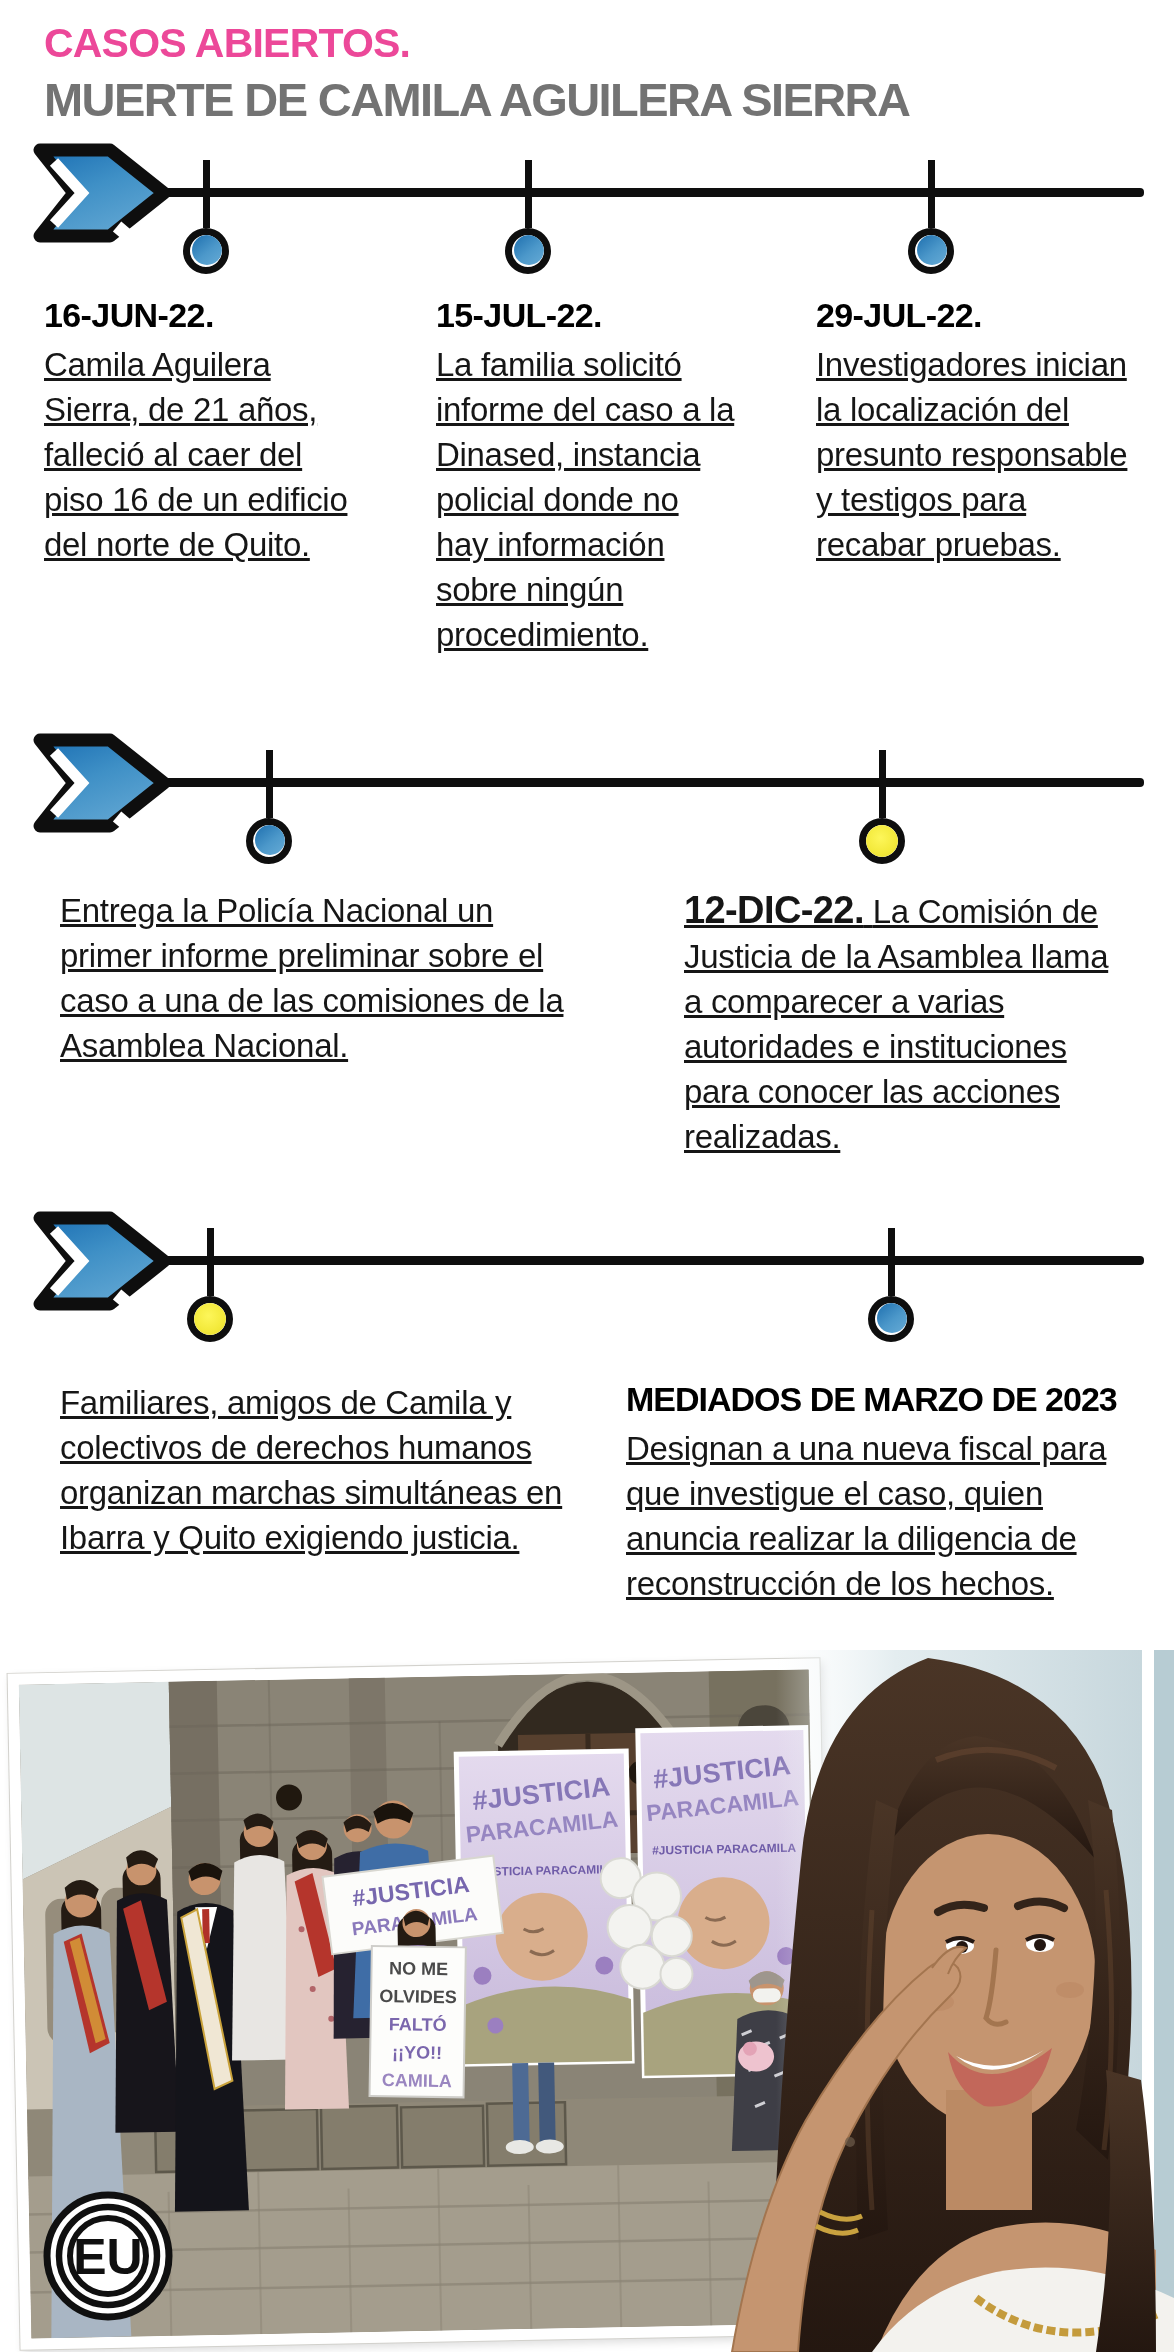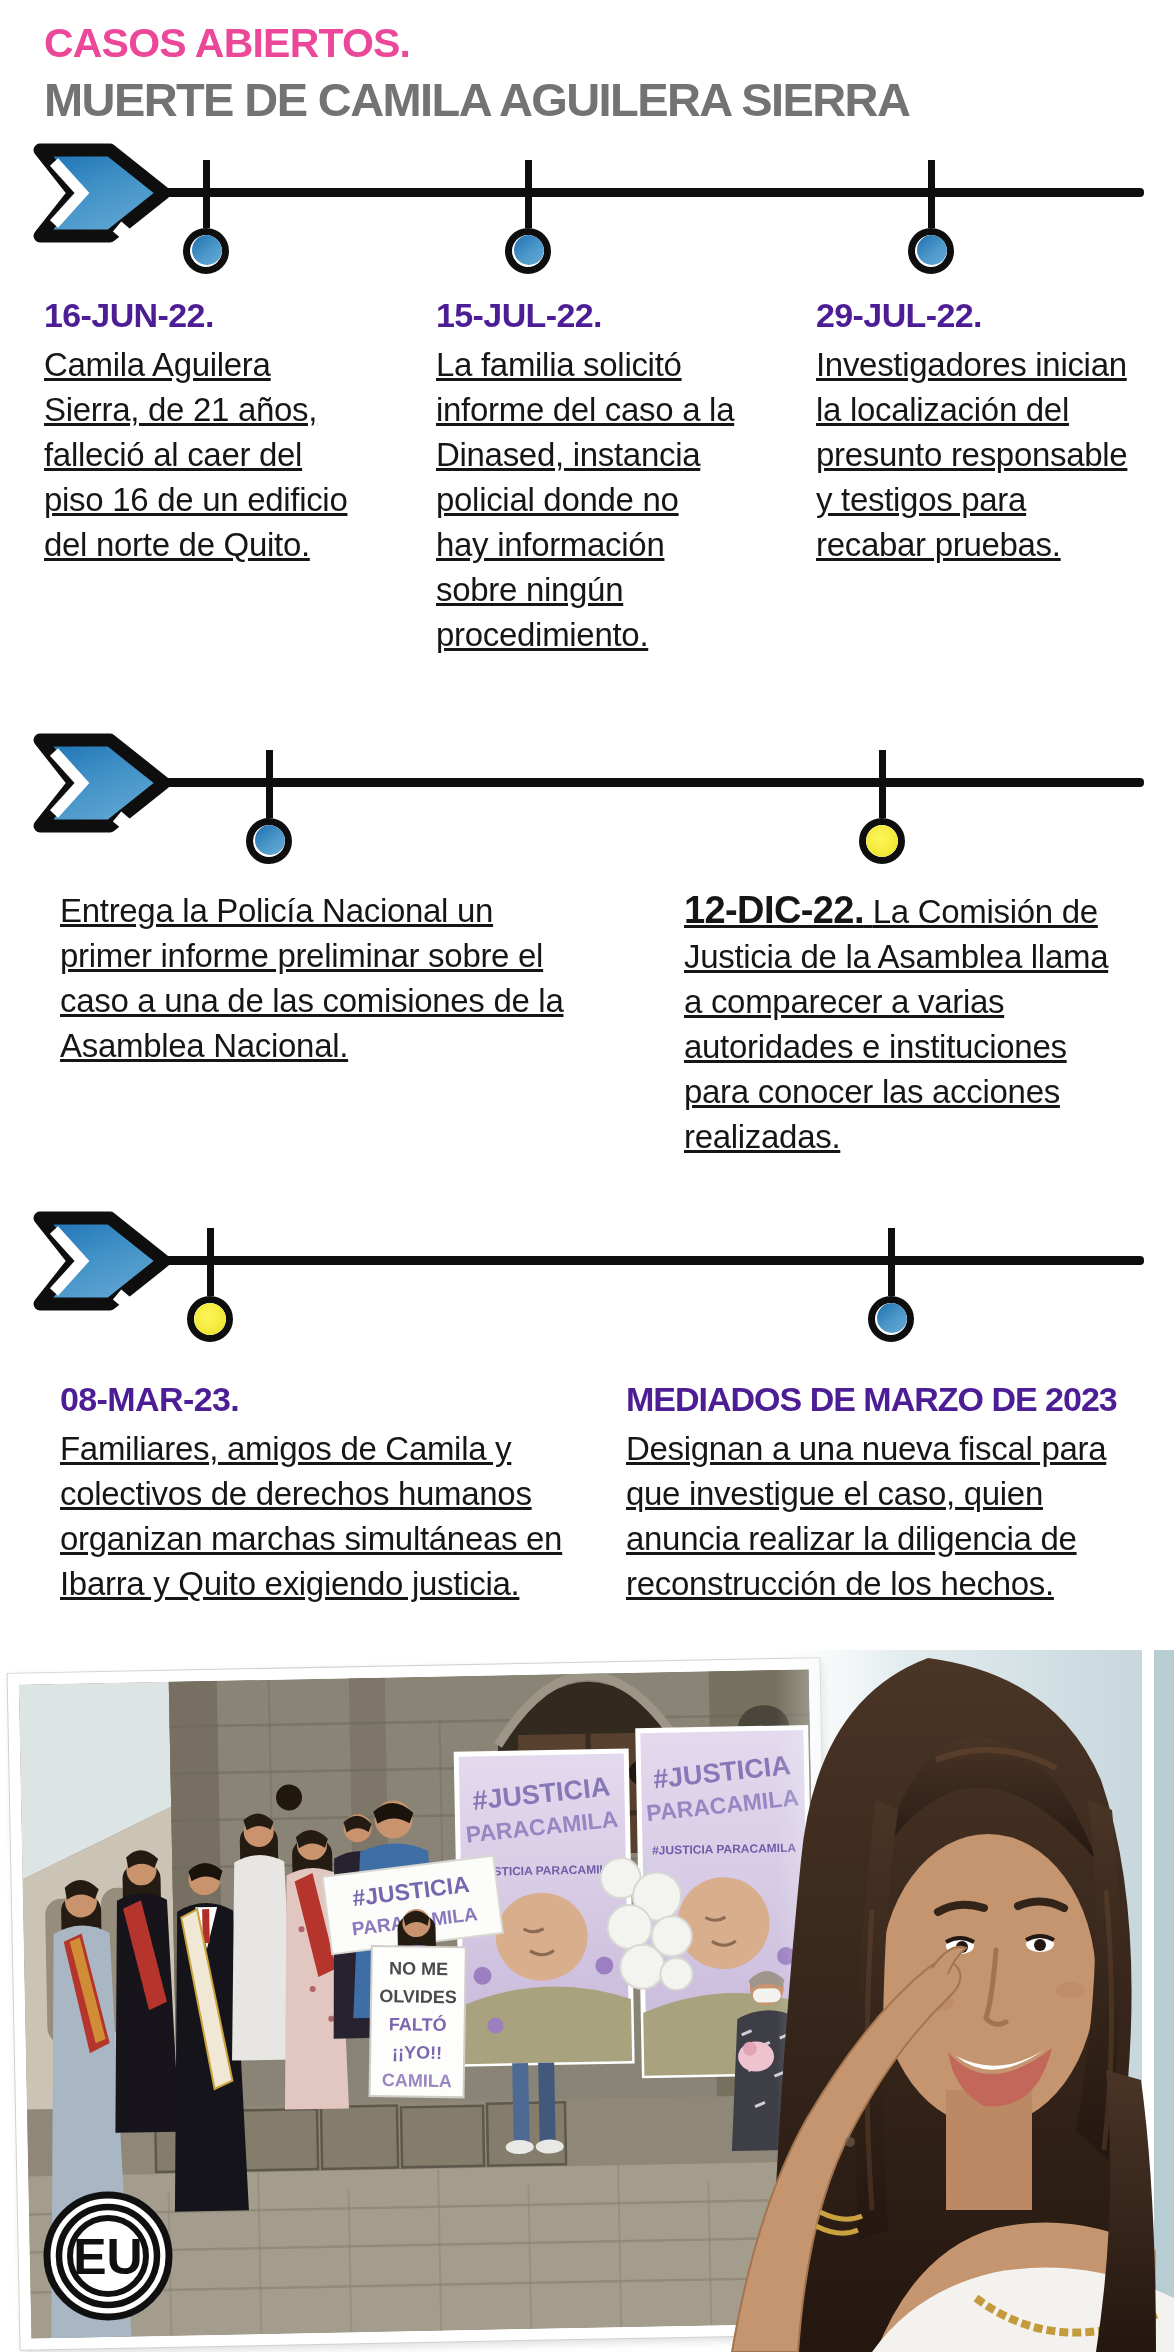--- a/index.html
+++ b/index.html
@@ -27,21 +27,21 @@
   .marker[data-color="blue"] .dot{
     width:30px;height:30px;top:0;right:0;
     background:linear-gradient(140deg,#2a7ab6 15%,#4c98ca 55%,#66abd6 100%);
   }
   .marker[data-color="yellow"] .dot{
     width:32px;height:32px;top:0;left:0;
     background:radial-gradient(circle at 45% 40%,#fdf65a 0%,#f3e93a 60%,#e4d92c 100%);
   }
   .event{position:absolute;}
   .event .date{
-    font-size:34px;font-weight:bold;color:#4c1d95;letter-spacing:-0.6px;margin:0 0 7px 0;
+    font-size:34px;font-weight:bold;color:#000000;letter-spacing:-0.6px;margin:0 0 7px 0;
   }
   .event .body{
     font-size:33px;line-height:45px;color:#161616;letter-spacing:-0.3px;
     white-space:pre-line;margin:0;text-decoration:underline;
   }
   .event .d-inline{font-weight:bold;letter-spacing:-0.6px;font-size:38px;margin-top:48px;}
   .photo-protest{
     position:absolute;left:14px;top:1666px;width:812px;height:676px;
     transform:rotate(-1.1deg);background:#fff;padding:11px;box-sizing:border-box;
     box-shadow:0 0 0 1px #d2d1cc,3px 4px 10px rgba(0,0,0,.14);z-index:2;
@@ -174,21 +174,20 @@
   <div class="tick" style="left:888px"></div>
   <div class="marker" style="left:187px" data-color="yellow">
       <div class="dot"></div>
     </div>
   <div class="marker" style="left:868px" data-color="blue">
       <div class="dot"></div>
     </div>
 </div>
 
 <div class="event" style="left:60px;top:1380px;width:580px">
-  <div class="date">08-MAR-23.</div>
   <div class="body">Familiares, amigos de Camila y
 colectivos de derechos humanos
 organizan marchas simultáneas en
 Ibarra y Quito exigiendo justicia.</div>
 </div>
 <div class="event" style="left:626px;top:1380px;width:570px">
   <div class="date" style="letter-spacing:-1px">MEDIADOS DE MARZO DE 2023</div>
   <div class="body">Designan a una nueva fiscal para
 que investigue el caso, quien
 anuncia realizar la diligencia de

